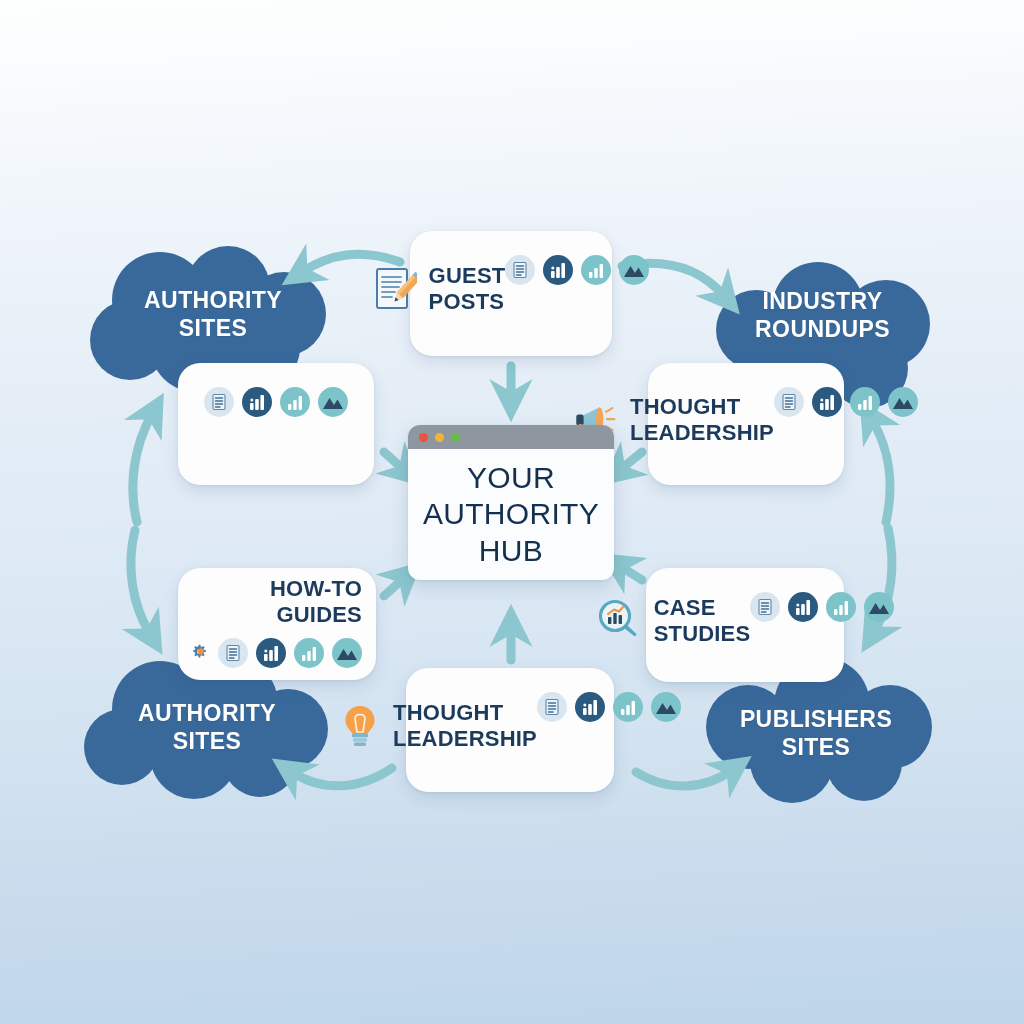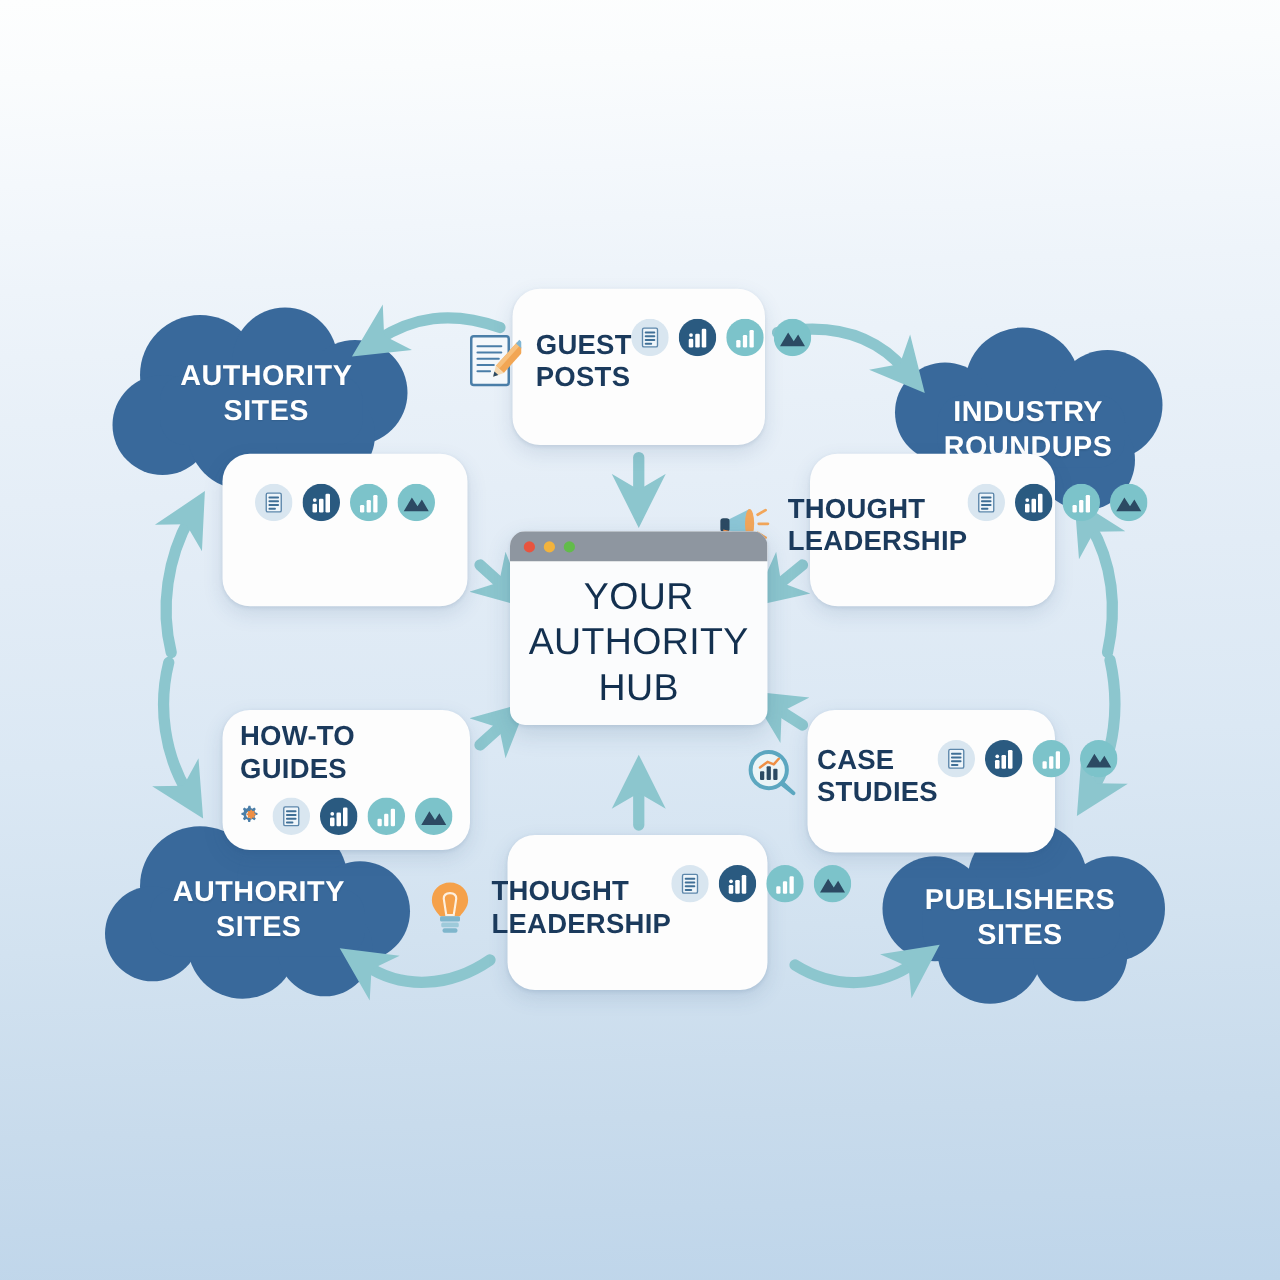--- a/index.html
+++ b/index.html
@@ -75,21 +75,21 @@
     margin-top: 10px;
   }
   .badge { width: 30px; height: 30px; flex: 0 0 auto; }
 
   
   .card.align-right .card-main { justify-content: flex-end; }
   .card.align-right .badges   { justify-content: flex-end; }
   .card.center-title .card-main { justify-content: center; }
   .card.center-title .badges    { justify-content: center; }
   .card.stack { flex-direction: column; }
-  .card.stack .card-title { text-align: left; width: 100%; }
+  .card.stack .card-title { text-align: right; width: 100%; }
 
   
   #hub {
     position: absolute;
     z-index: 7;
     background: #fbfcfd;
     border-radius: 12px;
     overflow: hidden;
     box-shadow: 0 7px 20px rgba(40,80,120,.16), 0 1px 3px rgba(40,80,120,.10);
     display: flex; flex-direction: column;
@@ -142,21 +142,21 @@
     <svg viewBox="0 0 245 148" width="245" height="148">
       <g fill="#39699b">
         <circle cx="118" cy="46" r="46"></circle>
           <circle cx="186" cy="62" r="44"></circle>
         <circle cx="56" cy="68" r="40"></circle>
           <circle cx="96" cy="104" r="42"></circle>
         <circle cx="168" cy="106" r="40"></circle>
         <rect x="50" y="54" width="150" height="58" rx="22"></rect>
       </g>
     </svg>
-    <div class="cloud-label" style="top:53px;">
+    <div class="cloud-label" style="top:25px;">
       <div>INDUSTRY</div>
       <div>ROUNDUPS</div>
     </div>
   </div>
 
   <div class="cloud" style="left:82px; top:655px; width:250px; height:148px;">
     <svg viewBox="0 0 250 148" width="250" height="148">
       <g fill="#39699b">
         <circle cx="78" cy="54" r="48"></circle>
           <circle cx="152" cy="48" r="44"></circle>

